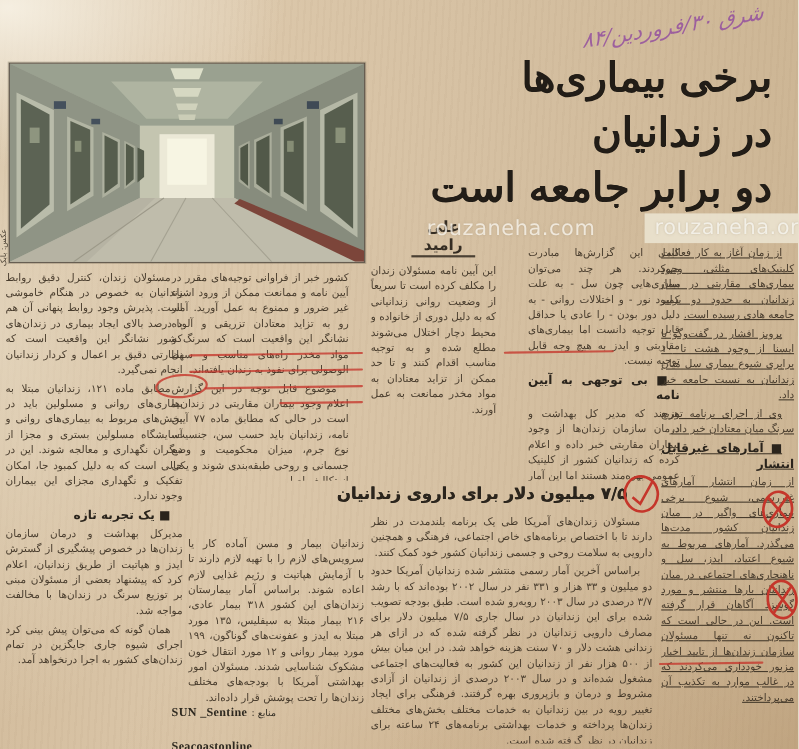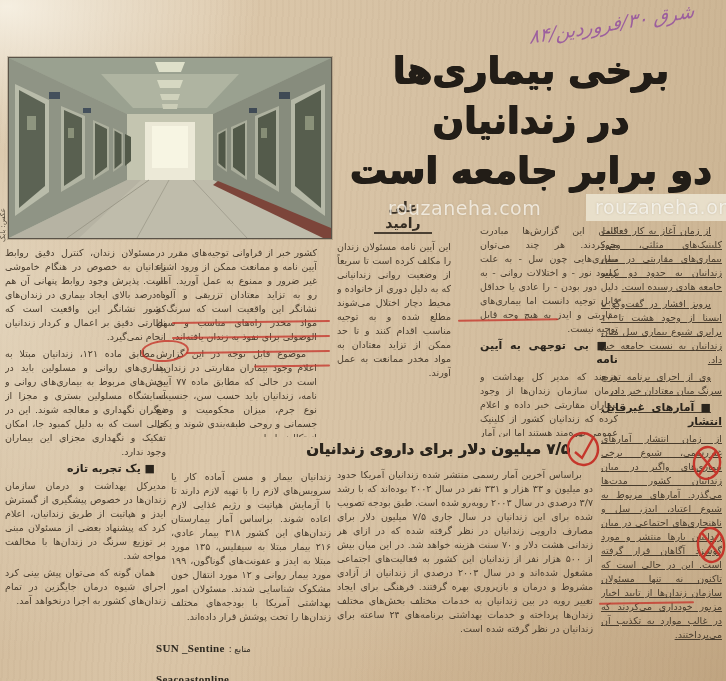--- a/index.html
+++ b/index.html
@@ -8,22 +8,22 @@
   .page{position:absolute;inset:0;
     background:
       radial-gradient(420px 240px at 1% 1%, rgba(247,241,228,.95), rgba(247,241,228,0) 60%),
       radial-gradient(260px 500px at 0% 45%, rgba(238,228,208,.55), transparent 70%),
       radial-gradient(520px 320px at 100% 100%, rgba(172,138,98,.40), transparent 72%),
       radial-gradient(420px 220px at 55% 102%, rgba(198,168,130,.45), transparent 70%),
       repeating-linear-gradient(93deg, rgba(120,90,60,.035) 0 2px, rgba(0,0,0,0) 2px 6px),
       linear-gradient(90deg,#d4be9f 0%,#dcc8ab 28%,#d6c1a3 58%,#cdb695 100%);
   }
   
-  .headline{position:absolute;left:340px;top:46px;width:382px;direction:rtl;text-align:center;
-    font-weight:bold;font-size:37px;line-height:50px;color:#221d17;letter-spacing:-.5px;
+  .headline{position:absolute;left:320px;top:46px;width:382px;direction:rtl;text-align:right;
+    font-weight:normal;font-size:37px;line-height:50px;color:#221d17;letter-spacing:-.5px;
     text-shadow:.7px 0 0 #221d17,-.7px 0 0 #221d17,0 .5px 0 #221d17;}
   .byline{position:absolute;left:341px;top:199px;width:58px;direction:rtl;text-align:center;
     font-size:14px;font-weight:bold;color:#352d23;border-bottom:2px solid #4a4033;padding-bottom:1px;margin-left:33px;}
   
   .handwriting{position:absolute;left:528px;top:10px;width:200px;direction:rtl;text-align:left;
     font-family:"DejaVu Serif",serif;font-style:italic;font-size:19px;color:#94509f;
     transform:rotate(-9deg) skewX(-9deg);opacity:.85;letter-spacing:1px;}
   
   .wm{position:absolute;top:197px;font-size:19px;letter-spacing:.5px;
     color:rgba(252,250,243,.75);text-shadow:0 0 2px rgba(170,150,120,.5);}
@@ -39,21 +39,21 @@
   .col{position:absolute;direction:rtl;text-align:justify;font-size:9.5px;line-height:14px;
     color:#483c2d;overflow:hidden;}
   .col p{margin:0 0 3px;text-indent:11px;}
   .col p.flush{text-indent:0;}
   .subhead{font-weight:bold;font-size:11px;color:#2a241c;margin:2px 0 3px;text-indent:0;}
   .col-L1{left:5px;top:246px;width:161px;height:414px;}
   .col-L2{left:156px;top:246px;width:161px;height:191px;}
   .col-N{left:337px;top:240px;width:114px;height:198px;}
   .col-M{left:480px;top:224px;width:138px;height:213px;}
   .col-R{left:601px;top:224px;width:121px;height:452px;text-decoration:underline;}
-  .col-S1{left:171px;top:470px;width:160px;height:172px;}
+  .col-S1{left:171px;top:488px;width:160px;height:172px;}
   .col-S2{left:337px;top:468px;width:256px;height:208px;}
   
   .subarticle-heading{position:absolute;left:180px;top:440px;width:390px;direction:rtl;
     text-align:right;font-size:15px;font-weight:bold;color:#2b251d;
     text-shadow:.4px 0 0 #2b251d;}
   
   .sources{position:absolute;left:156px;top:642px;width:120px;font-family:"Liberation Serif",serif;
     color:#2e2920;}
   .sources .row1{display:flex;align-items:baseline;gap:4px;}
   .src-label{font-family:"DejaVu Sans",sans-serif;font-size:8.5px;direction:rtl;order:2;}
@@ -139,21 +139,21 @@
       <rect x="252" y="70" width="6" height="10" fill="#868d75"></rect>
     </svg>
   </div>
   <div class="photo-credit">عکس: بابک</div>
 
   <div class="col col-L1">
     <p>مسئولان زندان، کنترل دقیق روابط زندانیان به خصوص در هنگام خاموشی است. پذیرش وجود روابط پنهانی آن هم با درصد بالای ایجاد بیماری در زندان‌های کشور نشانگر این واقعیت است که نظارتی دقیق بر اعمال و کردار زندانیان انجام نمی‌گیرد.</p>
     <p>مطابق ماده ۱۲۱، زندانیان مبتلا به بیماری‌های روانی و مسلولین باید در بخش‌های مربوط به بیماری‌های روانی و آسایشگاه مسلولین بستری و مجزا از دیگران نگهداری و معالجه شوند. این در حالی است که به دلیل کمبود جا، امکان تفکیک و نگهداری مجزای این بیماران وجود ندارد.</p>
     <p class="subhead">■ یک تجربه تازه</p>
     <p class="flush">مدیرکل بهداشت و درمان سازمان زندان‌ها در خصوص پیشگیری از گسترش ایدز و هپاتیت از طریق زندانیان، اعلام کرد که پیشنهاد بعضی از مسئولان مبنی بر توزیع سرنگ در زندان‌ها با مخالفت مواجه شد.</p>
-    <p>همان گونه که می‌توان پیش بینی کرد اجرای شیوه درمان جایگزین در تمام زندان‌های کشور به اجرا درنخواهد آمد.</p>
+    <p>همان گونه که می‌توان پیش بینی کرد اجرای شیوه جاری جایگزین در تمام زندان‌های کشور به اجرا درنخواهد آمد.</p>
   </div>
 
   <div class="col col-L2">
     <p class="flush">کشور خبر از فراوانی توجیه‌های مقرر در آیین نامه و ممانعت ممکن از ورود اشیاء غیر ضرور و ممنوع به عمل آورید. آمار رو به تزاید معتادان تزریقی و آلوده نشانگر این واقعیت است که سرنگ و مواد مخدر راه‌های مناسب و سهل الوصولی برای نفوذ به زندان یافته‌اند.</p>
     <p>موضوع قابل توجه در این گزارش اعلام وجود بیماران مقاربتی در زندان‌ها است در حالی که مطابق ماده ۷۷ آیین نامه، زندانیان باید حسب سن، جنسیت، نوع جرم، میزان محکومیت و وضع جسمانی و روحی طبقه‌بندی شوند و یکی از تکالیف اصلی</p>
   </div>
 
   <div class="col col-N">
     <p class="flush">این آیین نامه مسئولان زندان را مکلف کرده است تا سریعاً از وضعیت روانی زندانیانی که به دلیل دوری از خانواده و محیط دچار اختلال می‌شوند مطلع شده و به توجیه مناسب اقدام کنند و تا حد ممکن از تزاید معتادان به مواد مخدر ممانعت به عمل آورند.</p>
   </div>
@@ -172,20 +172,21 @@
     <p class="flush">از زمان انتشار آمارهای غیررسمی، شیوع برخی بیماری‌های واگیر در میان زندانیان کشور مدت‌ها می‌گذرد. آمارهای مربوط به شیوع اعتیاد، ایدز، سل و ناهنجاری‌های اجتماعی در میان زندانیان بارها منتشر و مورد گوشزد آگاهان قرار گرفته است. این در حالی است که تاکنون نه تنها مسئولان سازمان زندان‌ها از تایید اخبار مزبور خودداری می‌کردند که در غالب موارد به تکذیب آن می‌پرداختند.</p>
   </div>
 
   <div class="subarticle-heading">۷/۵ میلیون دلار برای داروی زندانیان</div>
 
   <div class="col col-S1">
     <p class="flush">زندانیان بیمار و مسن آماده کار یا سرویس‌های لازم را با تهیه لازم دارند تا با آزمایش هپاتیت و رژیم غذایی لازم اعاده شوند. براساس آمار بیمارستان زندان‌های این کشور ۳۱۸ بیمار عادی، ۲۱۶ بیمار مبتلا به سیفلیس، ۱۳۵ مورد مبتلا به ایدز و عفونت‌های گوناگون، ۱۹۹ مورد بیمار روانی و ۱۲ مورد انتقال خون مشکوک شناسایی شدند. مسئولان امور بهداشتی آمریکا با بودجه‌های مختلف زندان‌ها را تحت پوشش قرار داده‌اند.</p>
   </div>
 
   <div class="col col-S2">
+    <p>مسئولان زندان‌های آمریکا طی یک برنامه بلندمدت در نظر دارند تا با اختصاص برنامه‌های خاص اجتماعی، فرهنگی و همچنین دارویی به سلامت روحی و جسمی زندانیان کشور خود کمک کنند.</p>
     <p>براساس آخرین آمار رسمی منتشر شده زندانیان آمریکا حدود دو میلیون و ۳۳ هزار و ۳۳۱ نفر در سال ۲۰۰۲ بوده‌اند که با رشد ۳/۷ درصدی در سال ۲۰۰۳ روبه‌رو شده است. طبق بودجه تصویب شده برای این زندانیان در سال جاری ۷/۵ میلیون دلار برای مصارف دارویی زندانیان در نظر گرفته شده که در ازای هر زندانی هشت دلار و ۷۰ سنت هزینه خواهد شد. در این میان بیش از ۵۰۰ هزار نفر از زندانیان این کشور به فعالیت‌های اجتماعی مشغول شده‌اند و در سال ۲۰۰۳ درصدی از زندانیان از آزادی مشروط و درمان و بازپروری بهره گرفتند. فرهنگی برای ایجاد تغییر رویه در بین زندانیان به خدمات مختلف بخش‌های مختلف زندان‌ها پرداخته و خدمات بهداشتی برنامه‌های ۲۴ ساعته برای زندانیان در نظر گرفته شده است.</p>
   </div>
 
   <div class="sources">
     <div class="row1">
       <span class="src-label">منابع :</span>
       <span class="src-name">SUN _Sentine</span>
     </div>
     <div class="src-name2">Seacoastonline</div>
   </div>

